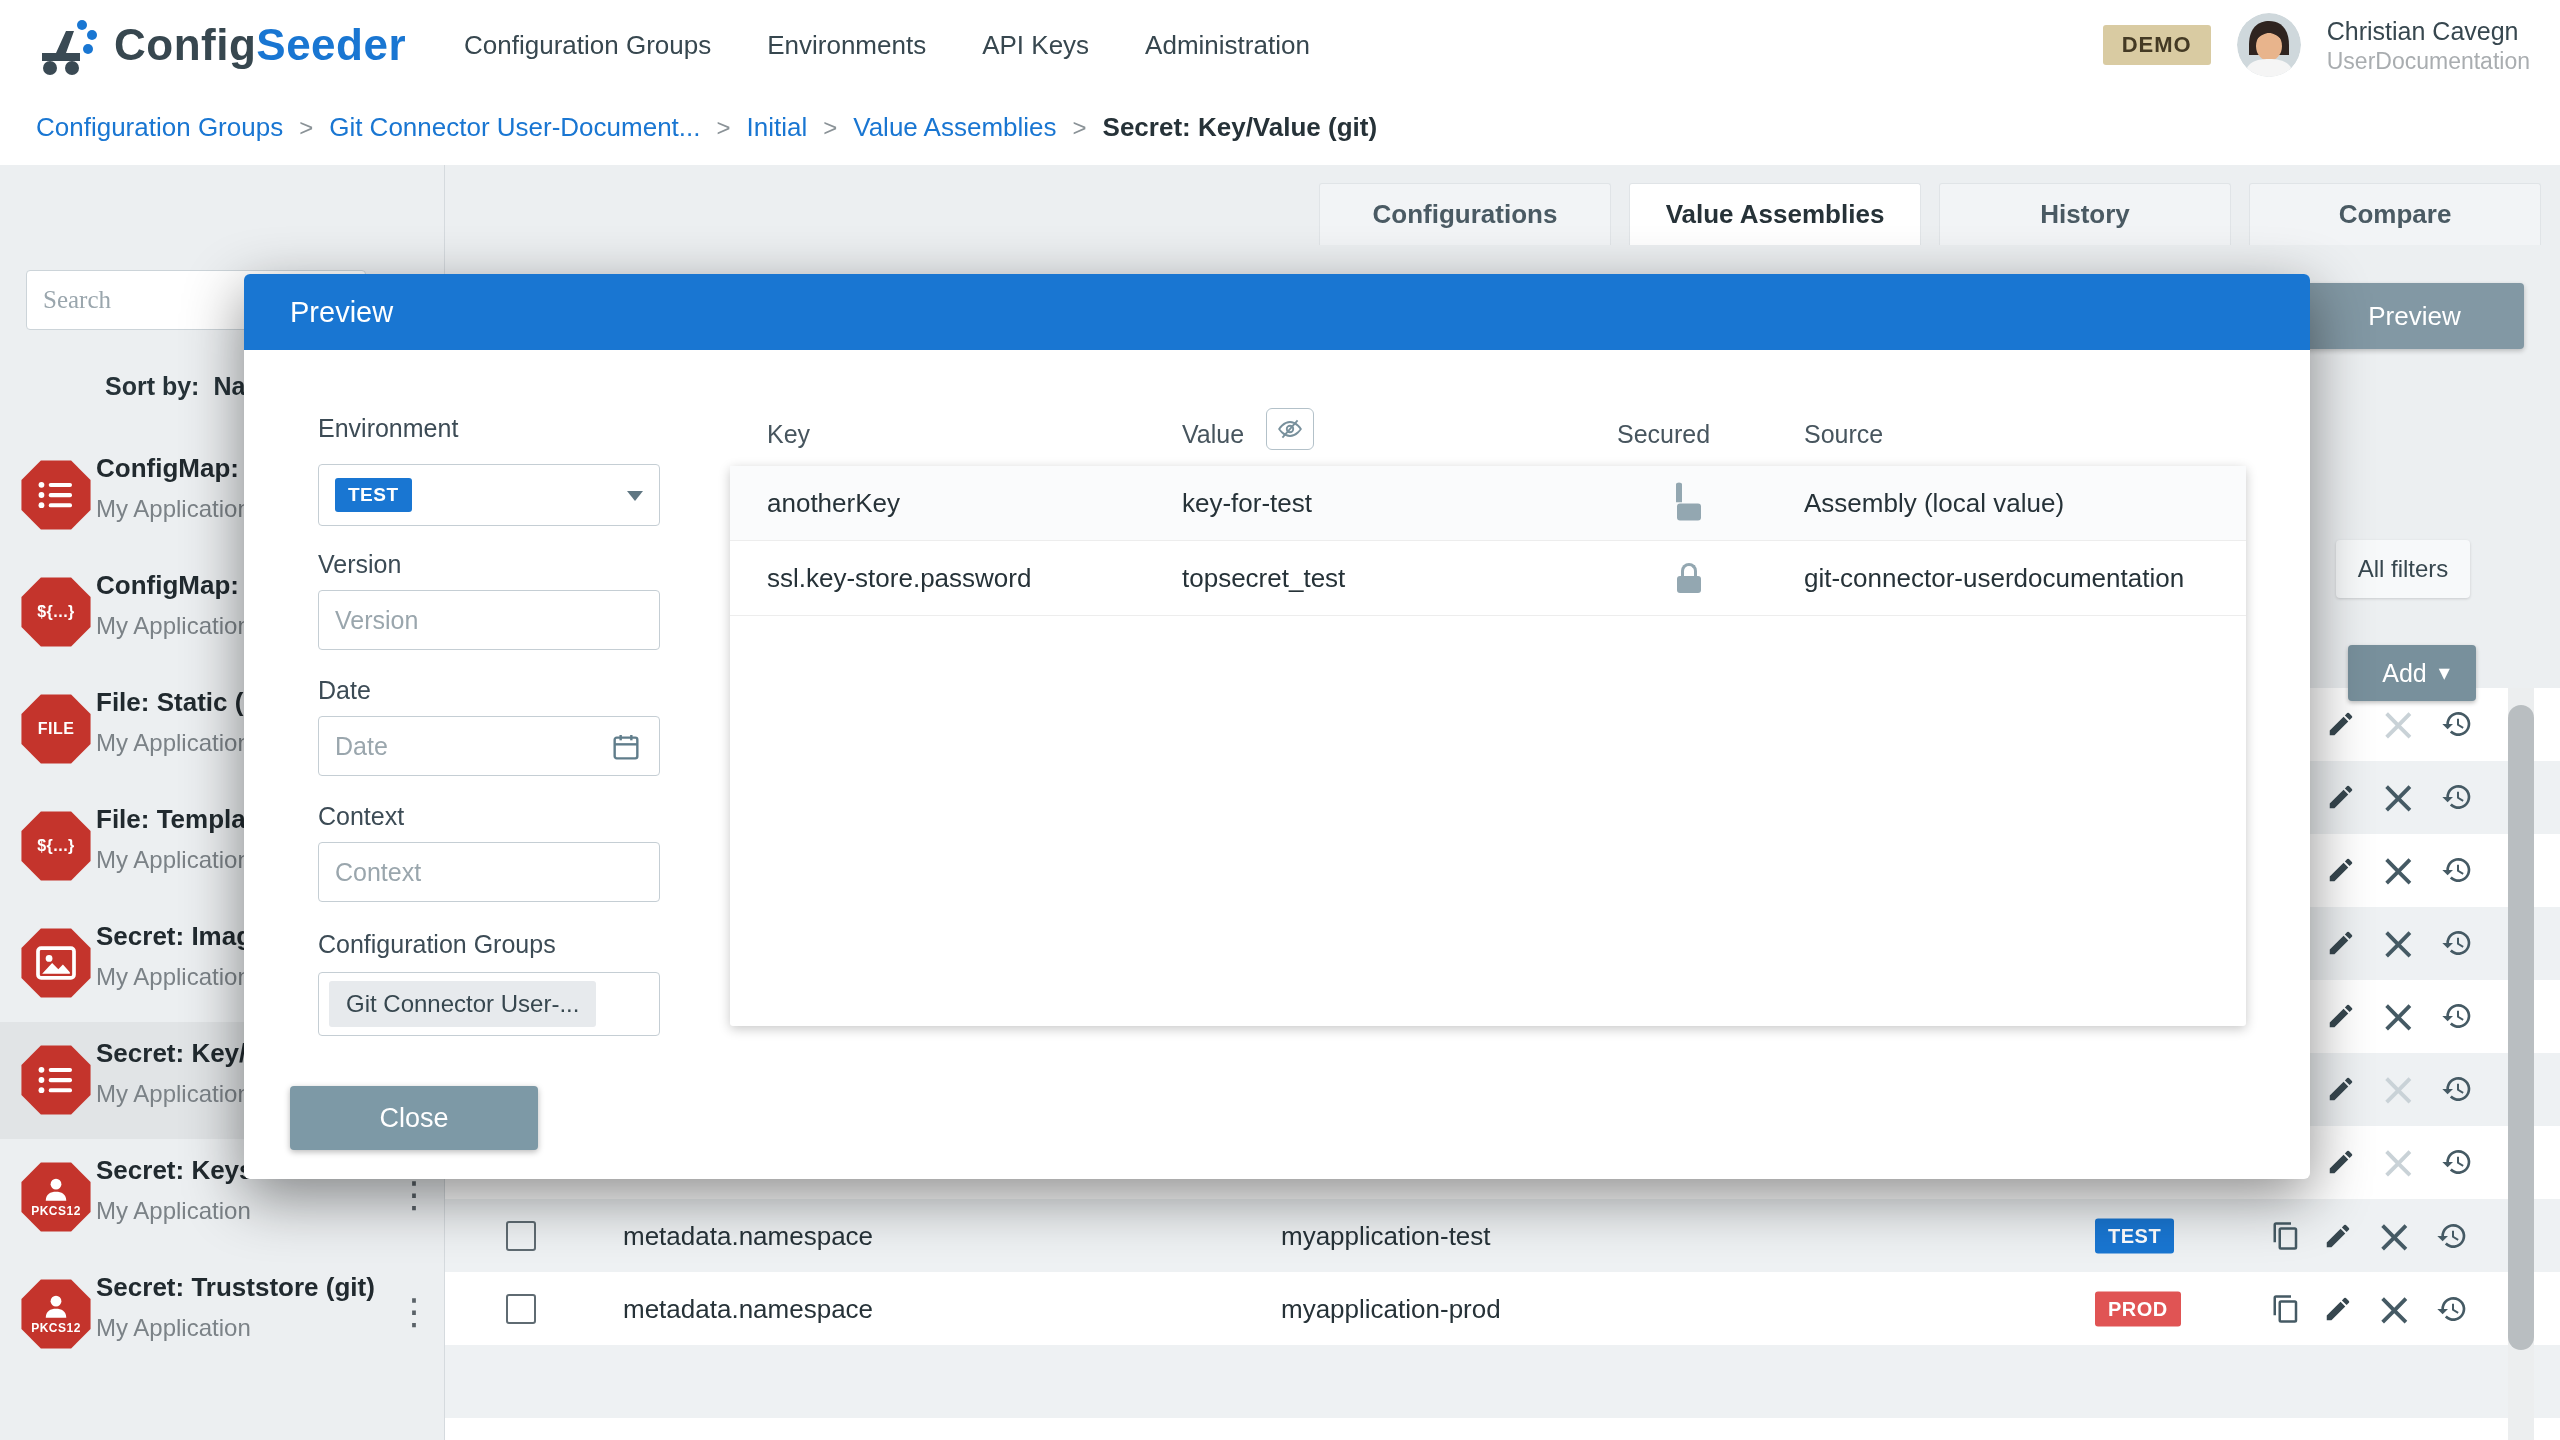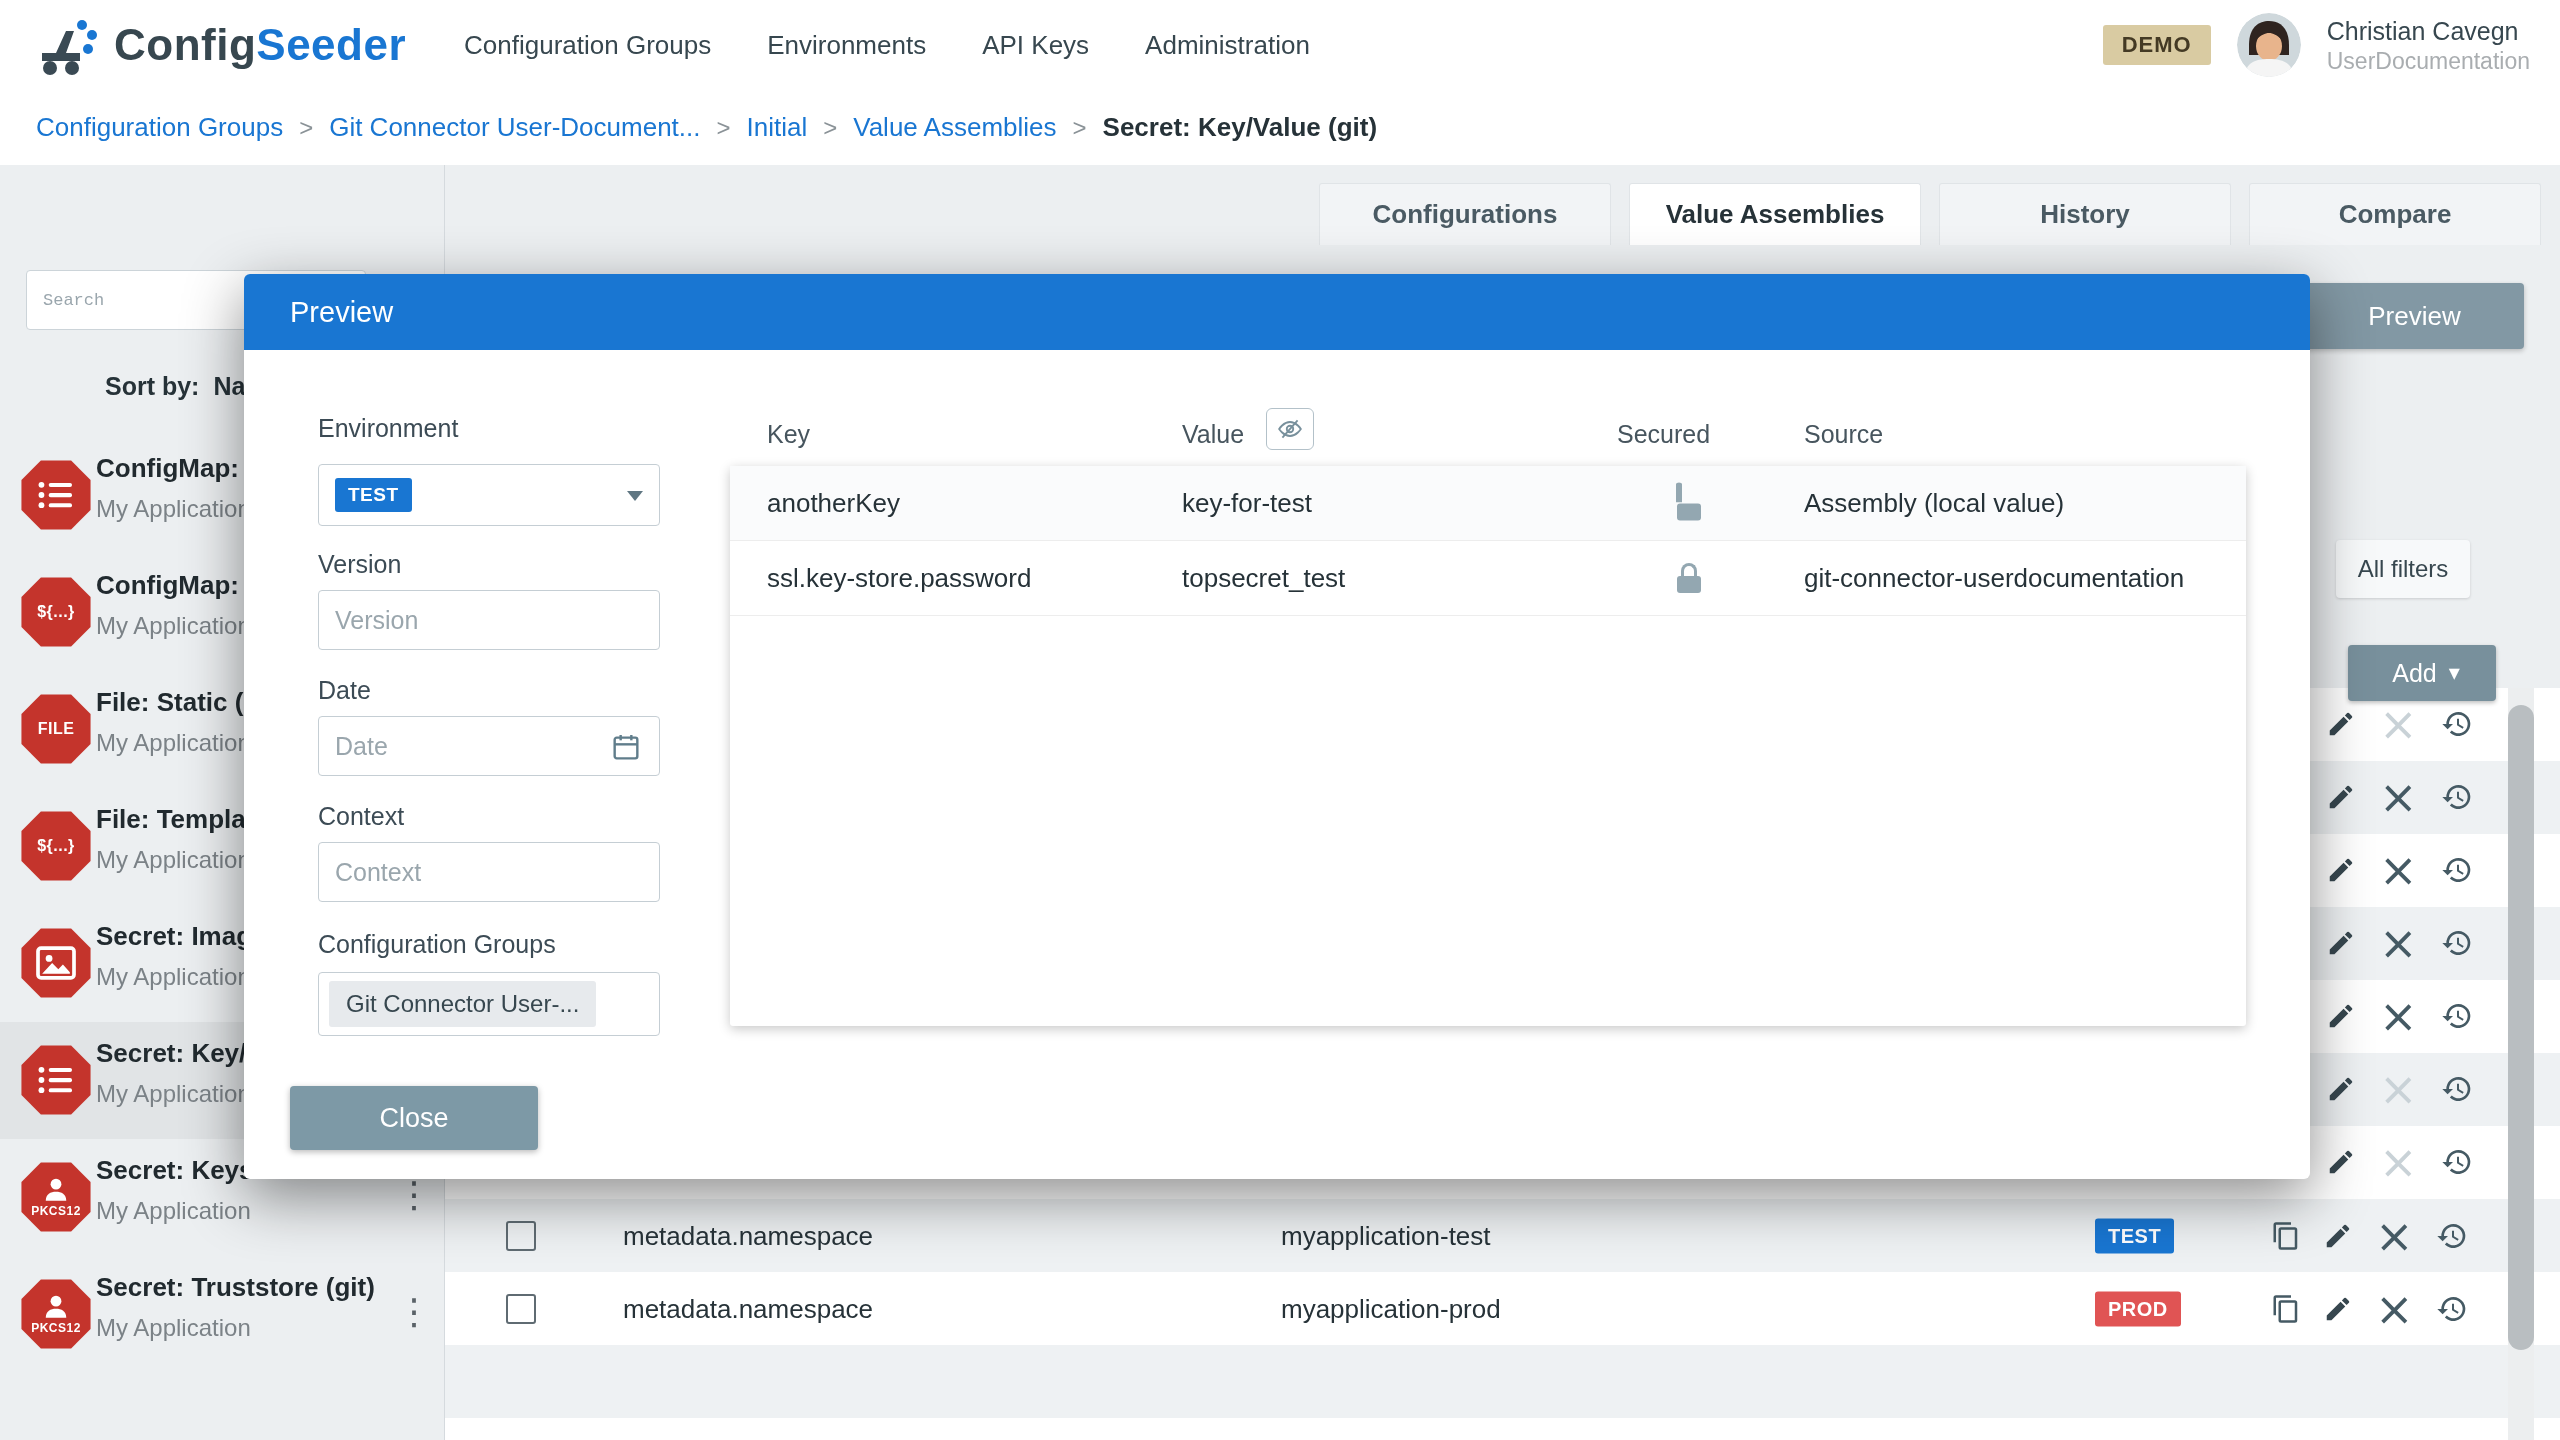--- a/index.html
+++ b/index.html
@@ -35,21 +35,21 @@
   .tab { width:292px; height:62px; display:flex; align-items:center; justify-content:center;
          font-size:26px; font-weight:600; color:#4a5a63; background:#f2f4f6;
          border:1px solid #e0e4e7; border-bottom:none; border-radius:3px 3px 0 0; }
   .tab.active { background:#fff; color:#263238; font-weight:bold; }
 
   
   .sidebar { position:absolute; top:165px; left:0; width:445px; height:1275px;
              border-right:1px solid #d5dade; z-index:7; }
   .search-input { position:absolute; top:105px; left:26px; width:340px; height:60px;
                   border:1px solid #ccd4d9; border-radius:4px; background:#fff;
-                  font-size:17px; color:#37474f; padding:12px 16px; font-family:Liberation Mono, monospace; outline:none; }
+                  font-size:25px; color:#37474f; padding:12px 16px; font-family:Liberation Serif, serif; outline:none; }
   ::placeholder { color:#9aa6ad; }
   .sort-row { position:absolute; top:207px; left:105px; font-size:25px; font-weight:bold; color:#263238; }
   .sort-value { margin-left:14px; }
   .side-item { position:absolute; left:0; width:445px; height:117px; }
   .side-item.selected { background:#e1e4e6; }
   .octa { position:absolute; left:20px; top:22px; width:72px; height:72px; background:#c4342c;
           clip-path:polygon(29% 2%,71% 2%,98% 29%,98% 71%,71% 98%,29% 98%,2% 71%,2% 29%);
           display:flex; flex-direction:column; align-items:center; justify-content:center; gap:2px; }
   .octa-text { color:#fff; font-weight:bold; font-size:16px; letter-spacing:.5px; }
   .octa-text.tiny { font-size:12px; margin-top:1px; }
@@ -60,21 +60,21 @@
   
   .content { position:absolute; inset:0; z-index:4; }
   .rows-bg { position:absolute; left:445px; top:688px; width:2115px; height:752px;
              background:repeating-linear-gradient(to bottom,#ffffff 0px,#ffffff 73px,#eef1f3 73px,#eef1f3 146px); }
   .preview-btn { position:absolute; left:2305px; top:283px; width:219px; height:66px; background:#8298a4;
                  color:#fff; font-size:26px; border-radius:4px; display:flex; align-items:center;
                  justify-content:center; box-shadow:0 2px 5px rgba(0,0,0,.22); }
   .all-filters { position:absolute; left:2336px; top:540px; width:134px; height:58px; background:#f7f9fa;
                  color:#37474f; font-size:24px; border-radius:4px; display:flex; align-items:center;
                  justify-content:center; box-shadow:0 1px 3px rgba(0,0,0,.15); }
-  .add-btn { position:absolute; left:2348px; top:645px; width:148px; height:56px; background:#78909c;
+  .add-btn { position:absolute; left:2348px; top:645px; width:128px; height:56px; background:#78909c;
              color:#fff; font-size:25px; border-radius:4px; display:flex; align-items:center;
              justify-content:center; gap:12px; box-shadow:0 2px 4px rgba(0,0,0,.25);padding-left:8px; }
   .chev { font-size:22px; }
 
   .action-row { position:absolute; left:2326px; width:190px; height:50px;
                 display:flex; align-items:center; gap:23px; }
   .act-x { font-size:46px; color:#455a64; line-height:46px; font-family:"DejaVu Sans", sans-serif; }
   .act-x.disabled { color:#c9d2d7; }
   .act-svg { display:inline-flex; }
 

